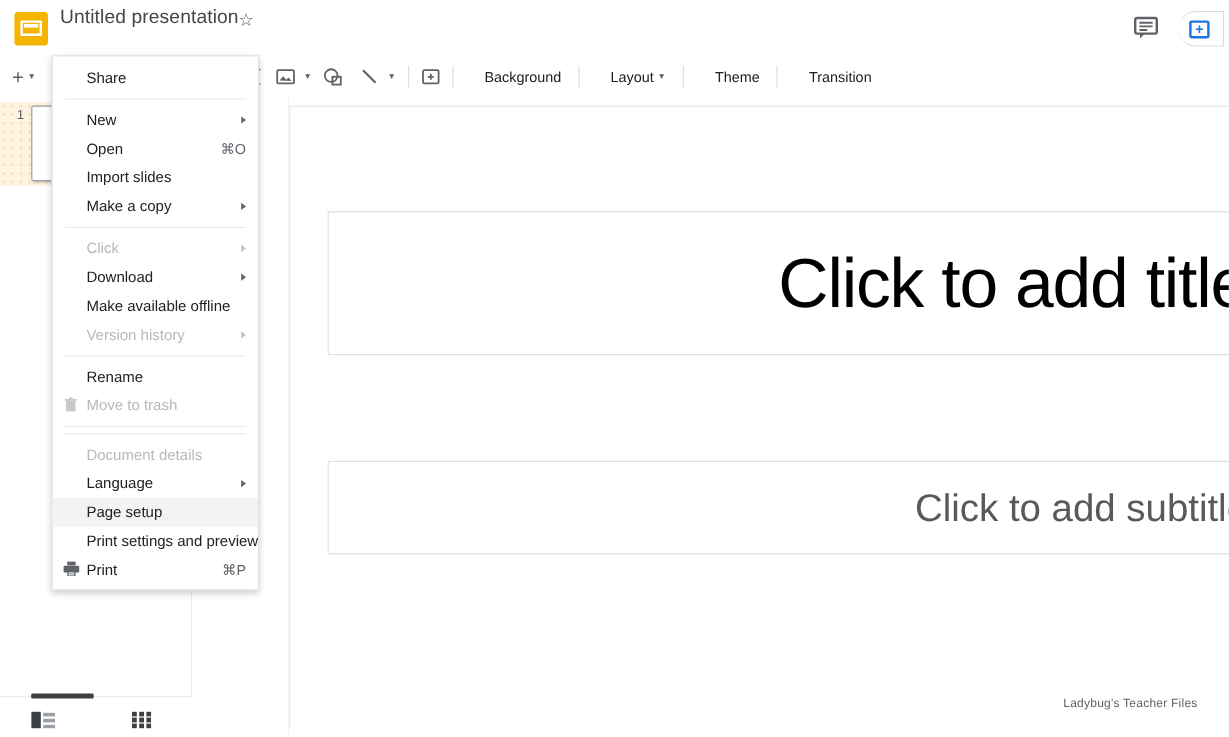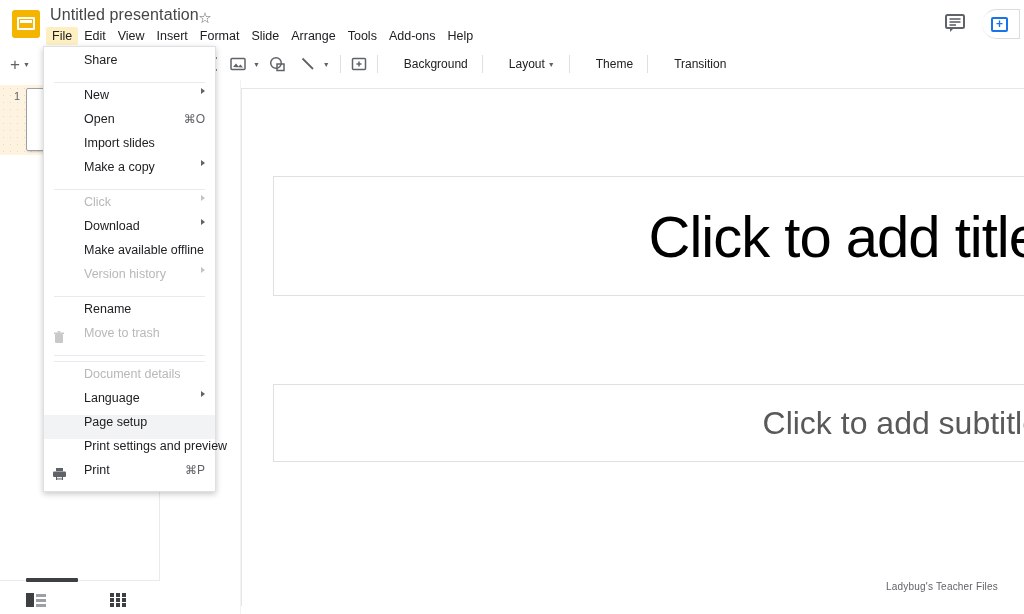--- a/index.html
+++ b/index.html
@@ -144,22 +144,22 @@
   }
 
   
   .dropdown {
     position:absolute; left:43px; top:46px; width:173px;
     background:#fff; border:1px solid #e0e0e0;
     box-shadow: 0 2px 6px rgba(0,0,0,0.22);
     padding:6px 0 4px 0; z-index:50;
   }
   .mi {
-    position:relative; height:24px; display:flex; align-items:flex-start;
-    padding:0 10px 0 40px; font-size:12.5px; color:#202124; white-space:nowrap;
+    position:relative; height:24px; display:flex; align-items:center;
+    padding:0 10px 0 28px; font-size:12.5px; color:#202124; white-space:nowrap;
   }
   .mi.disabled { color:#b8b8b8; }
   .mi.hover { background:#f1f3f4; }
   .mi .lbl { flex:1; }
   .mi .accel { font-size:12px; color:#5f6368; margin-left:8px; }
   .mi .arrow {
     width:0; height:0; border-left:4px solid #5f6368;
     border-top:3.5px solid transparent; border-bottom:3.5px solid transparent;
   }
   .mi.disabled .arrow { border-left-color:#c4c4c4; }
@@ -171,32 +171,20 @@
 
 <div id="app">
 
   <div class="topbar">
     <div class="app-logo">
       <div class="inner"></div>
     </div>
     <div class="doc-title">Untitled presentation</div>
     <div class="star-icon">☆</div>
 
-    <div class="menubar" id="menubar">
-        <div class="menu-item active">File</div>
-        <div class="menu-item">Edit</div>
-        <div class="menu-item">View</div>
-        <div class="menu-item">Insert</div>
-        <div class="menu-item">Format</div>
-        <div class="menu-item">Slide</div>
-        <div class="menu-item">Arrange</div>
-        <div class="menu-item">Tools</div>
-        <div class="menu-item">Add-ons</div>
-        <div class="menu-item">Help</div>
-      </div>
 
     <div class="comment-btn">
       <svg width="24" height="22" viewBox="0 0 24 22" aria-hidden="true">
         <rect x="3" y="3" width="18" height="13" rx="1.5" fill="none" stroke="#5f6368" stroke-width="2"></rect>
         <path d="M7 16 L7 20 L11 16 Z" fill="#5f6368"></path>
         <line x1="6.5" y1="7" x2="17.5" y2="7" stroke="#5f6368" stroke-width="1.6"></line>
         <line x1="6.5" y1="10" x2="17.5" y2="10" stroke="#5f6368" stroke-width="1.6"></line>
         <line x1="6.5" y1="13" x2="13" y2="13" stroke="#5f6368" stroke-width="1.6"></line>
       </svg>
     </div>

